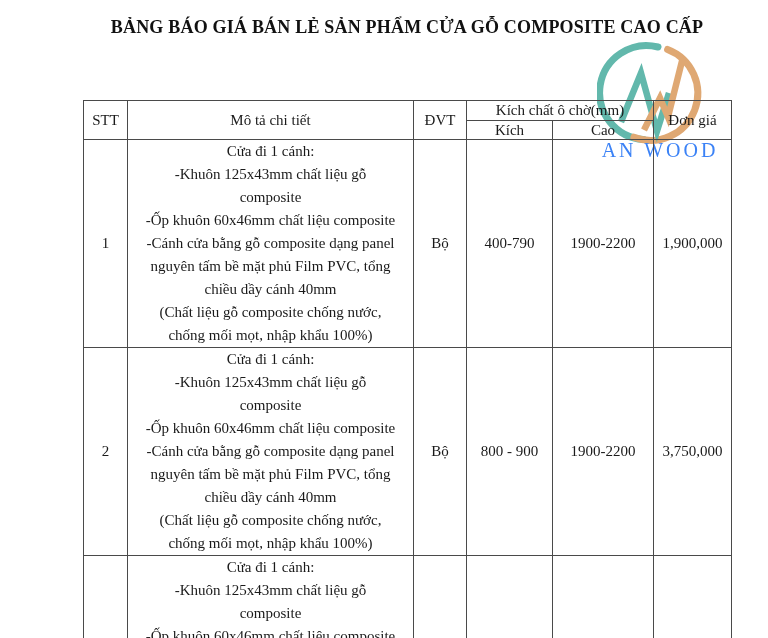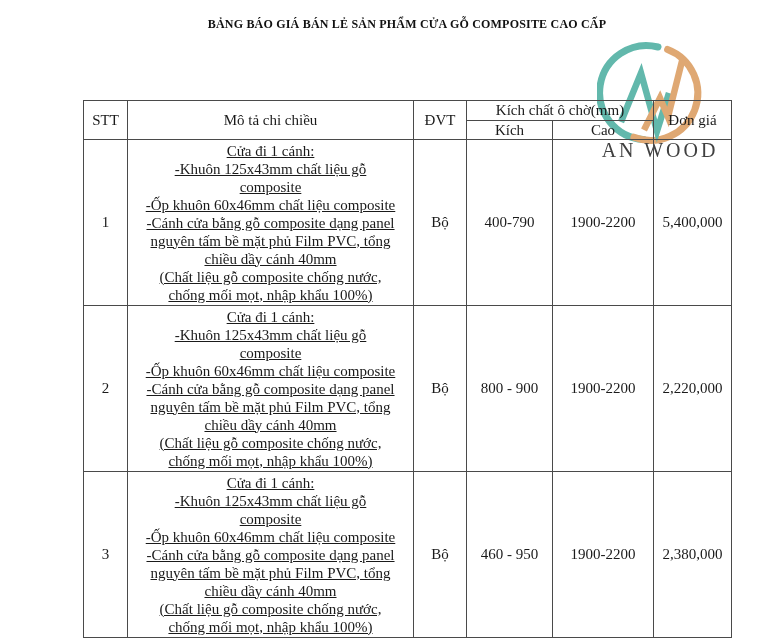--- a/index.html
+++ b/index.html
@@ -12,21 +12,21 @@
     overflow: hidden;
     font-family: "Liberation Serif", serif;
     color: #1a1a1a;
   }
   .title {
     position: absolute;
     left: 83px;
     top: 17px;
     width: 648px;
     text-align: center;
-    font-size: 12px;
+    font-size: 18px;
     font-weight: bold;
     letter-spacing: 0.2px;
     color: #111111;
     z-index: 2;
   }
   
   .logo {
     position: absolute;
     left: 597px;
     top: 40px;
@@ -36,21 +36,21 @@
   }
   .logo svg { display: block; }
   .logo .wordmark {
     position: absolute;
     left: -7px;
     top: 99px;
     width: 140px;
     text-align: center;
     font-size: 20px;
     letter-spacing: 3px;
-    color: #404040;
+    color: #3b82f6;
     white-space: nowrap;
   }
   
   table.price {
     position: absolute;
     left: 83px;
     top: 100px;
     width: 648px;
     border-collapse: collapse;
     table-layout: fixed;
@@ -66,23 +66,22 @@
     text-align: center;
     vertical-align: middle;
     padding: 0;
   }
   table.price thead tr.h1 { height: 20px; }
   table.price thead tr.h2 { height: 19px; }
   table.price tbody tr { height: 166px; }
   td.desc {
     text-align: left;
     padding: 1px 2px 1px 13px;
-    line-height: 18px;
+    line-height: 23px;
     white-space: pre-line;
-    text-decoration: underline;
   }
 </style>
 </head>
 <body>
 
 <div class="page">
 
   <div class="title">BẢNG BÁO GIÁ BÁN LẺ SẢN PHẨM CỬA GỖ COMPOSITE CAO CẤP</div>
 
   <div class="logo">
@@ -104,21 +103,21 @@
       <col style="width:44px">
         <col style="width:286px">
         <col style="width:53px">
       <col style="width:86px">
         <col style="width:101px">
         <col style="width:78px">
     </colgroup>
     <thead>
       <tr class="h1">
         <th rowspan="2">STT</th>
-        <th rowspan="2">Mô tả chi chiều</th>
+        <th rowspan="2">Mô tả chi tiết</th>
         <th rowspan="2">ĐVT</th>
         <th colspan="2">Kích chất ô chờ(mm)</th>
         <th rowspan="2">Đơn giá</th>
       </tr>
       <tr class="h2">
         <th>Kích</th>
         <th>Cao</th>
       </tr>
     </thead>
     <tbody>
@@ -129,37 +128,37 @@
 composite
 -Ốp khuôn 60x46mm chất liệu composite
 -Cánh cửa bằng gỗ composite dạng panel
 nguyên tấm bề mặt phủ Film PVC, tổng
 chiều dầy cánh 40mm
 (Chất liệu gỗ composite chống nước,
 chống mối mọt, nhập khẩu 100%)</td>
         <td>Bộ</td>
         <td>400-790</td>
         <td>1900-2200</td>
-        <td>5,400,000</td>
+        <td>1,900,000</td>
       </tr>
       <tr>
         <td>2</td>
         <td class="desc">Cửa đi 1 cánh:
 -Khuôn 125x43mm chất liệu gỗ
 composite
 -Ốp khuôn 60x46mm chất liệu composite
 -Cánh cửa bằng gỗ composite dạng panel
 nguyên tấm bề mặt phủ Film PVC, tổng
 chiều dầy cánh 40mm
 (Chất liệu gỗ composite chống nước,
 chống mối mọt, nhập khẩu 100%)</td>
         <td>Bộ</td>
         <td>800 - 900</td>
         <td>1900-2200</td>
-        <td>2,220,000</td>
+        <td>3,750,000</td>
       </tr>
       <tr>
         <td>3</td>
         <td class="desc">Cửa đi 1 cánh:
 -Khuôn 125x43mm chất liệu gỗ
 composite
 -Ốp khuôn 60x46mm chất liệu composite
 -Cánh cửa bằng gỗ composite dạng panel
 nguyên tấm bề mặt phủ Film PVC, tổng
 chiều dầy cánh 40mm

